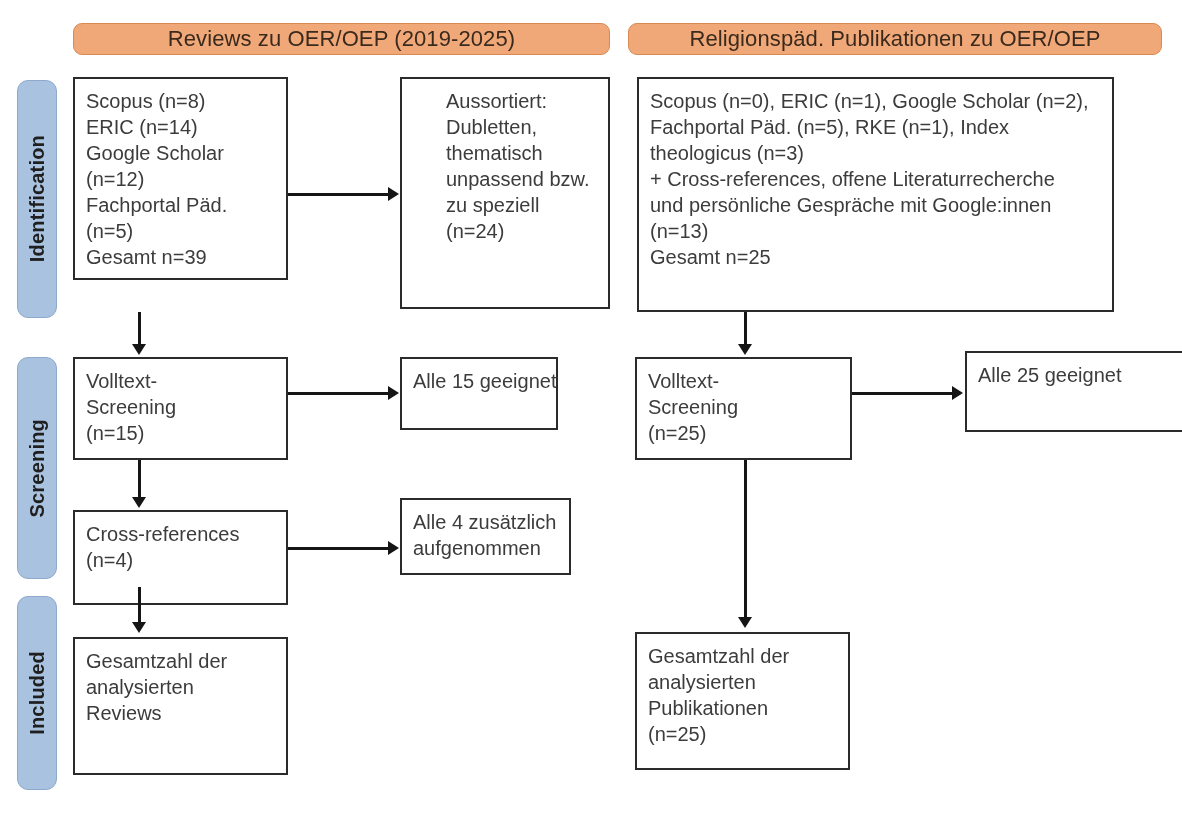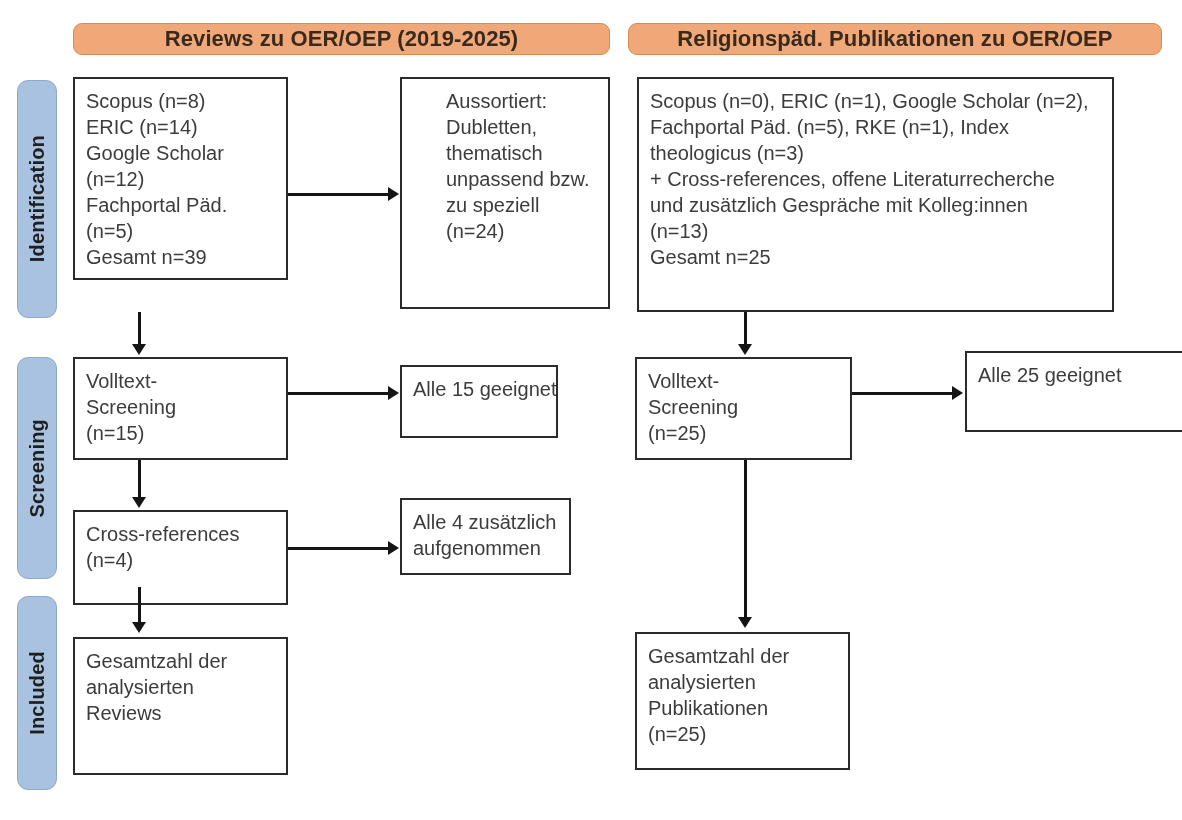--- a/index.html
+++ b/index.html
@@ -18,21 +18,21 @@
 
   
   .col-header {
     position: absolute;
     box-sizing: border-box;
     background: #F0A878;
     border: 1.5px solid #D98A53;
     border-radius: 9px;
     color: #3A2A1E;
     font-size: 22px;
-    font-weight: bold;
+    font-weight: normal;
     letter-spacing: 0.1px;
     display: flex;
     align-items: center;
     justify-content: center;
     text-align: center;
     white-space: nowrap;
   }
 
   
   .stage-label {
@@ -134,21 +134,21 @@
     <span class="line">zu speziell</span>
     <span class="line">(n=24)</span>
   </div>
 
   <div class="node" style="left:73px; top:357px; width:215px; height:103px;">
     <span class="line">Volltext-</span>
     <span class="line">Screening</span>
     <span class="line">(n=15)</span>
   </div>
 
-  <div class="node" style="left:400px; top:365px; width:158px; height:73px;">
+  <div class="node" style="left:400px; top:357px; width:158px; height:73px;">
     <span class="line">Alle 15 geeignet</span>
   </div>
 
   <div class="node" style="left:73px; top:510px; width:215px; height:95px;">
     <span class="line">Cross-references</span>
     <span class="line">(n=4)</span>
   </div>
 
   <div class="node" style="left:400px; top:498px; width:171px; height:77px;">
     <span class="line">Alle 4 zusätzlich</span>
@@ -159,21 +159,21 @@
     <span class="line">Gesamtzahl der</span>
     <span class="line">analysierten</span>
     <span class="line">Reviews</span>
   </div>
 
   <div class="node" style="left:637px; top:77px; width:477px; height:235px;">
     <span class="line">Scopus (n=0), ERIC (n=1), Google Scholar (n=2),</span>
     <span class="line">Fachportal Päd. (n=5), RKE (n=1), Index</span>
     <span class="line">theologicus (n=3)</span>
     <span class="line">+ Cross-references, offene Literaturrecherche</span>
-    <span class="line">und zusätzlich Gespräche mit Kolleg:innen</span>
+    <span class="line">und persönliche Gespräche mit Google:innen</span>
     <span class="line">(n=13)</span>
     <span class="line">Gesamt n=25</span>
   </div>
 
   <div class="node" style="left:635px; top:357px; width:217px; height:103px;">
     <span class="line">Volltext-</span>
     <span class="line">Screening</span>
     <span class="line">(n=25)</span>
   </div>
 

